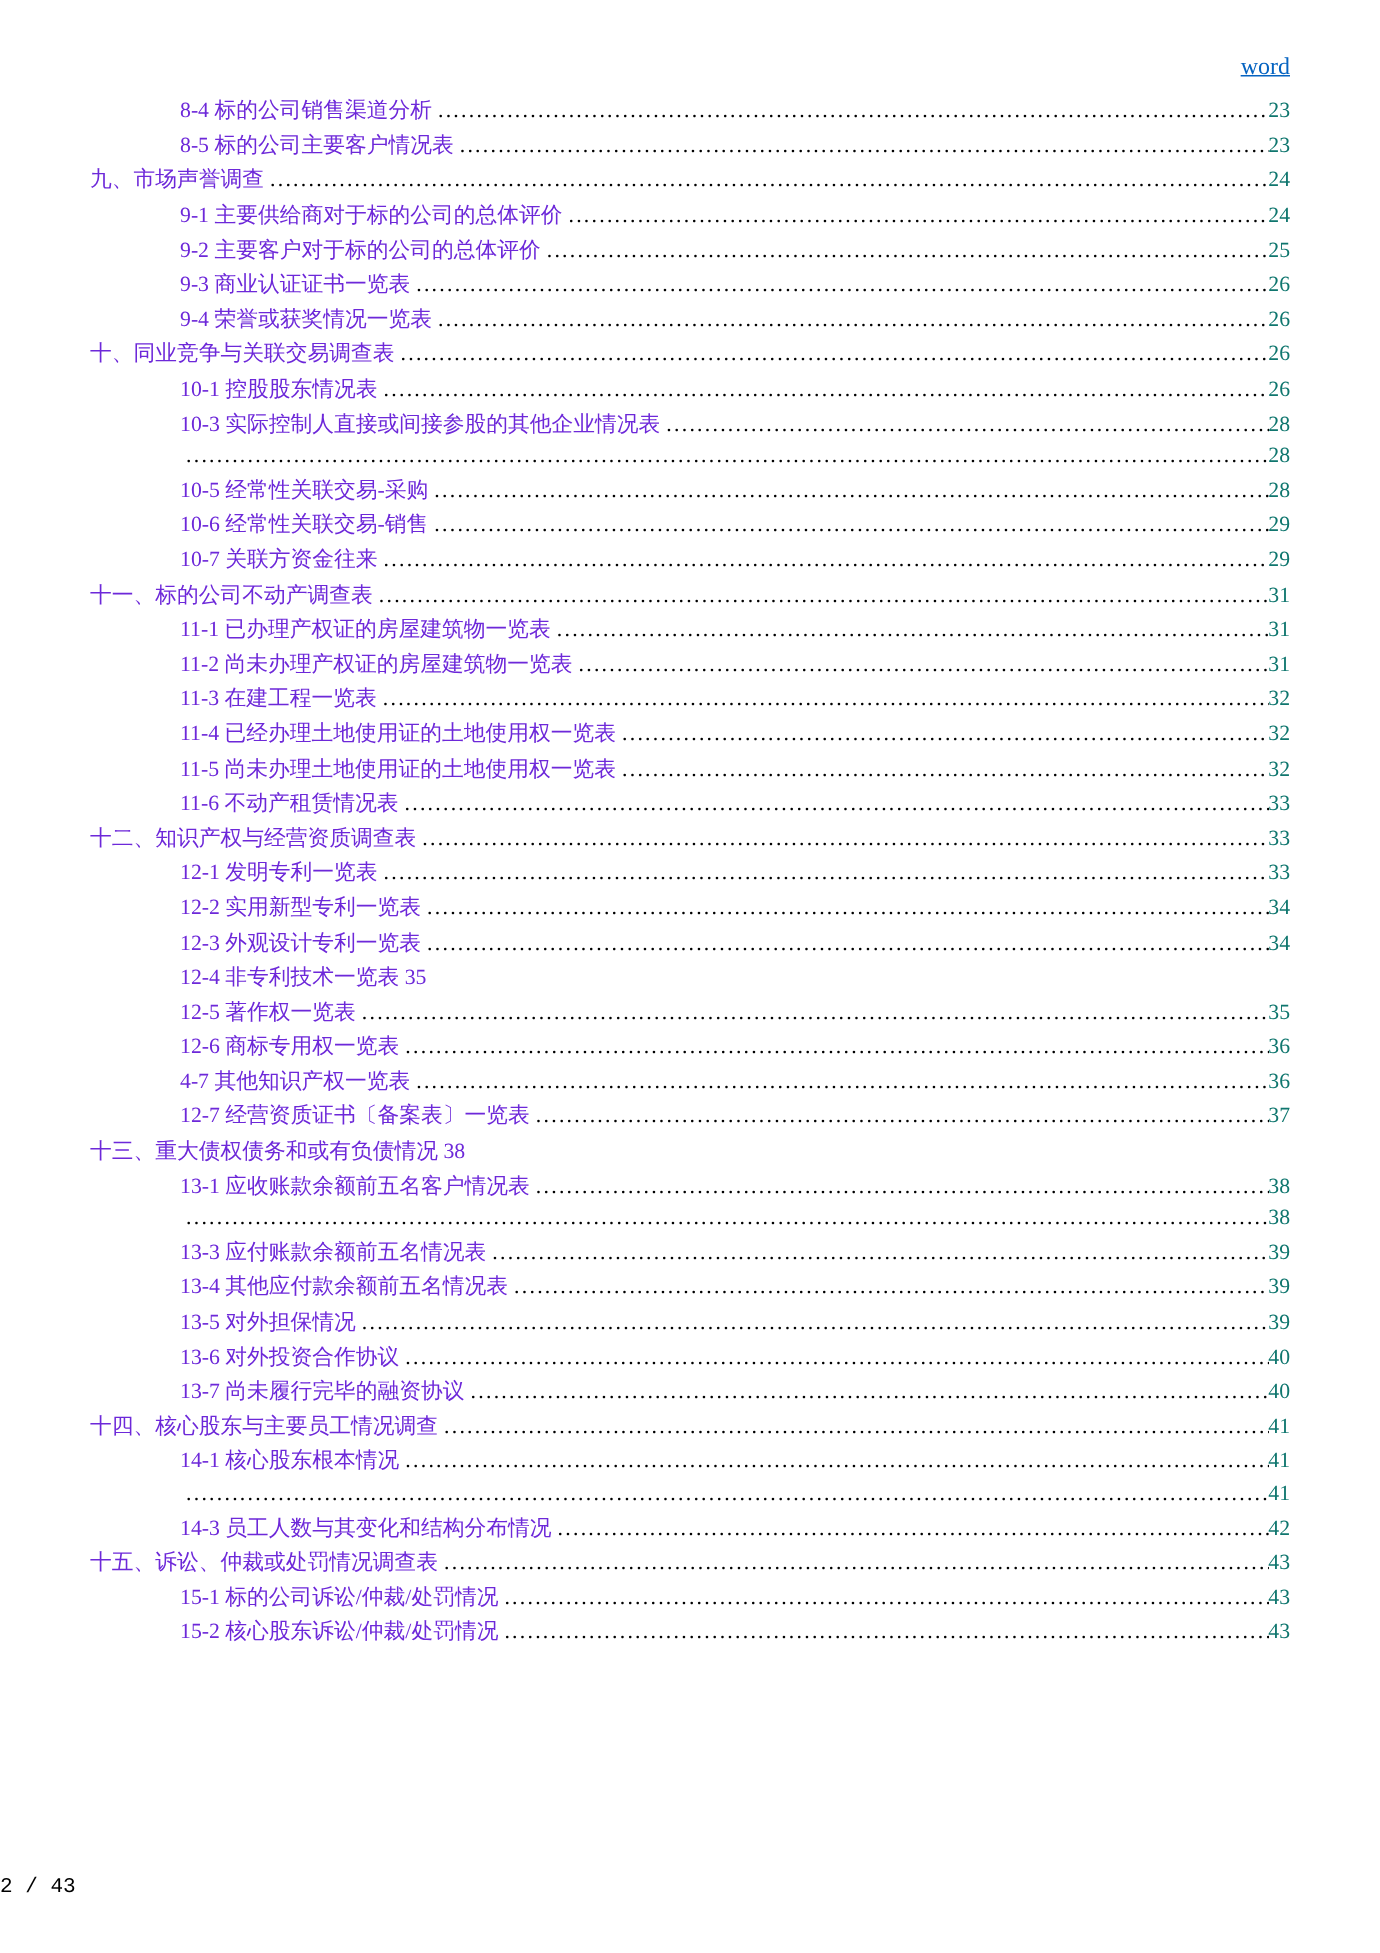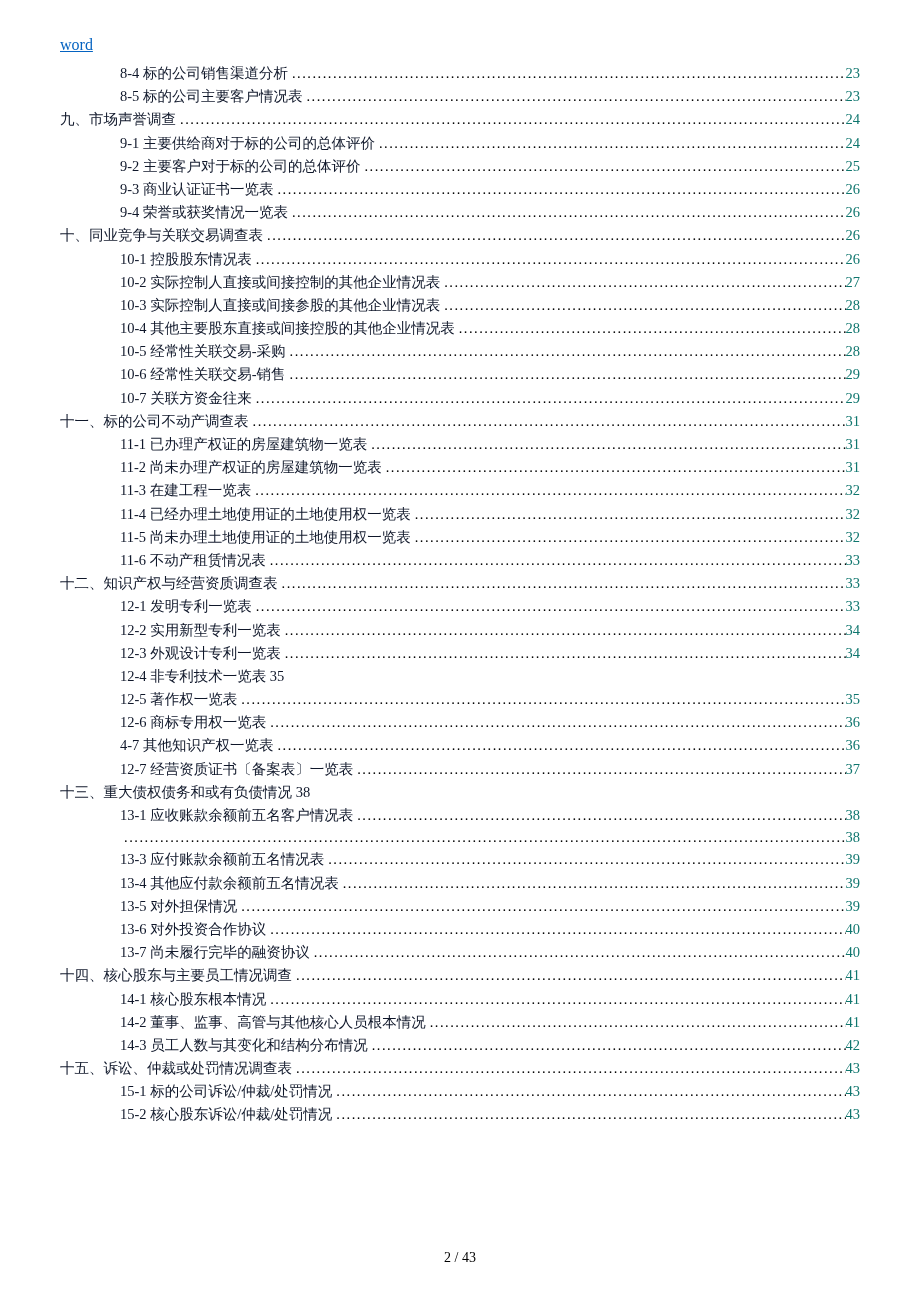--- a/index.html
+++ b/index.html
@@ -7,58 +7,59 @@
       width: 920px;
       height: 1302px;
       background: #fff;
       font-family: "SimSun", "宋体", serif;
       font-size: 14.5px;
       color: #000;
       padding: 36px 60px 20px 60px;
       position: relative;
     }
     .header {
-      text-align: left;
+      text-align: right;
       margin-bottom: 10px;
     }
     .header a {
       color: #0563c1;
       text-decoration: underline;
       font-family: "Times New Roman", serif;
       font-size: 16px;
     }
     .toc { }
     .toc-line {
       display: flex;
       align-items: baseline;
       margin-bottom: 4.2px;
       white-space: nowrap;
       overflow: hidden;
     }
     .toc-line.level1 { padding-left: 0; }
     .toc-line.level2 { padding-left: 60px; }
-    .toc-title { flex: 0 0 auto; color: #0f172a; }
+    .toc-title { flex: 0 0 auto; color: #6d28d9; }
     .toc-dots {
       flex: 1 1 auto;
       overflow: hidden;
       color: #000;
       letter-spacing: 1.5px;
       padding: 0 4px;
     }
     .toc-dots::after {
       content: ".....................................................................................................................................................................................";
       display: block;
     }
     .toc-page { flex: 0 0 auto; color: #0f766e; }
     .footer {
       position: absolute;
       bottom: 36px;
       left: 0; right: 0;
-      text-align: center;
+      text-align: left;
       font-size: 14px;
+      font-family: Liberation Mono, monospace;
     }
   </style>
 </head>
 <body>
 
 <div class="header">
   <a href="#">word</a>
 </div>
 
 <div class="toc" id="toc-container">
@@ -101,31 +102,25 @@
       <span class="toc-title">十、同业竞争与关联交易调查表</span>
       <span class="toc-dots"></span>
       <span class="toc-page">26</span>
     </div>
     <div class="toc-line level2">
       <span class="toc-title">10-1 控股股东情况表</span>
       <span class="toc-dots"></span>
       <span class="toc-page">26</span>
     </div>
     <div class="toc-line level2">
-      <span class="toc-title">10-2 实际控制人直接或间接控制的其他企业情况表 </span>
-      <span class="toc-dots"></span>
-      <span class="toc-page">27</span>
-    </div>
-    <div class="toc-line level2">
       <span class="toc-title">10-3 实际控制人直接或间接参股的其他企业情况表 </span>
       <span class="toc-dots"></span>
       <span class="toc-page">28</span>
     </div>
     <div class="toc-line level2">
-      <span class="toc-title">10-4 其他主要股东直接或间接控股的其他企业情况表</span>
       <span class="toc-dots"></span>
       <span class="toc-page">28</span>
     </div>
     <div class="toc-line level2">
       <span class="toc-title">10-5 经常性关联交易-采购</span>
       <span class="toc-dots"></span>
       <span class="toc-page">28</span>
     </div>
     <div class="toc-line level2">
       <span class="toc-title">10-6 经常性关联交易-销售</span>
@@ -256,21 +251,20 @@
       <span class="toc-title">十四、核心股东与主要员工情况调查</span>
       <span class="toc-dots"></span>
       <span class="toc-page">41</span>
     </div>
     <div class="toc-line level2">
       <span class="toc-title">14-1 核心股东根本情况</span>
       <span class="toc-dots"></span>
       <span class="toc-page">41</span>
     </div>
     <div class="toc-line level2">
-      <span class="toc-title">14-2 董事、监事、高管与其他核心人员根本情况</span>
       <span class="toc-dots"></span>
       <span class="toc-page">41</span>
     </div>
     <div class="toc-line level2">
       <span class="toc-title">14-3 员工人数与其变化和结构分布情况</span>
       <span class="toc-dots"></span>
       <span class="toc-page">42</span>
     </div>
     <div class="toc-line level1">
       <span class="toc-title">十五、诉讼、仲裁或处罚情况调查表</span>

